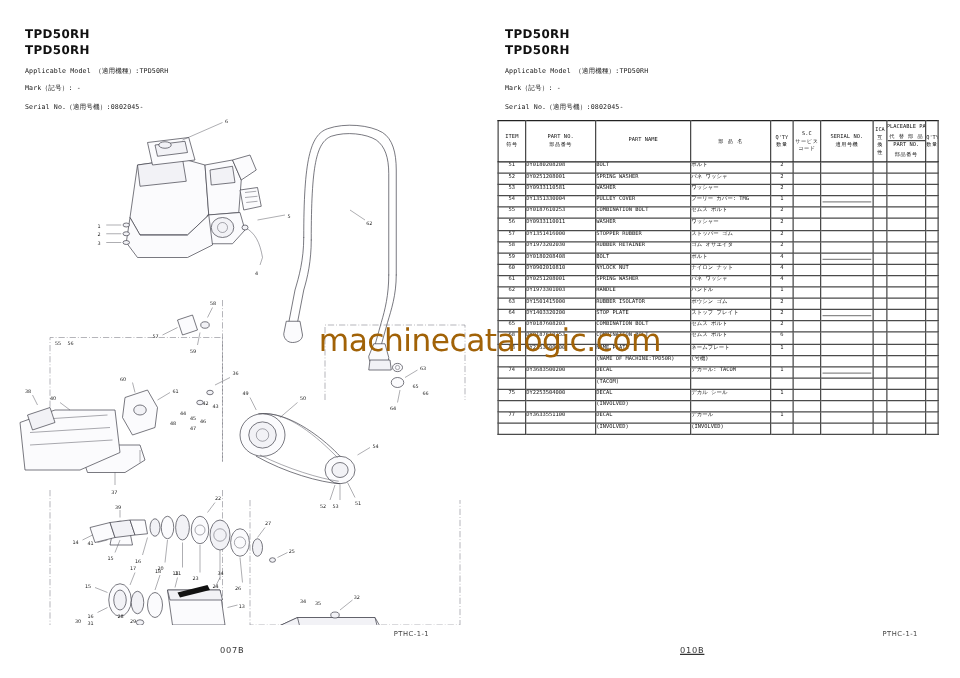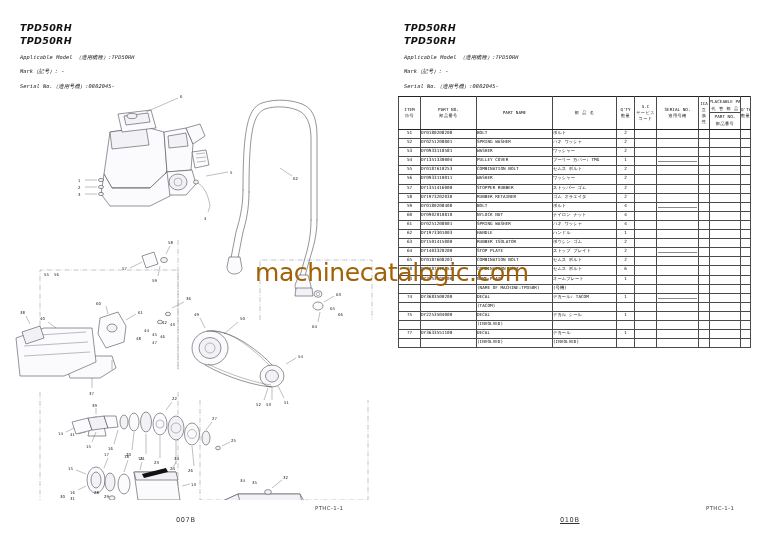--- a/index.html
+++ b/index.html
@@ -7,21 +7,21 @@
     width:768px;height:542px;background:#ffffff;
     font-family:"DejaVu Sans Mono","Liberation Mono",monospace;
     color:#1a1a1a;overflow:hidden;position:relative;
   }
   .spread{position:absolute;inset:0;display:flex;}
   .page{position:relative;height:542px;}
   .page-left{width:384px;}
   .page-right{width:384px;}
 
   
-  .hdr{position:absolute;left:20px;top:22px;font-style:italic;}
+  .hdr{position:absolute;left:20px;top:22px;}
   .hdr .model{
     font-family:"DejaVu Sans","Liberation Sans",sans-serif;
     font-size:9.5px;font-weight:700;letter-spacing:.3px;line-height:12.5px;
     color:#111;
   }
   .hdr .meta{
     margin-top:7px;font-size:5.3px;line-height:7.4px;color:#161616;
     letter-spacing:.1px;white-space:nowrap;
   }
 
@@ -703,18 +703,18 @@
               <td class="c"></td>
               <td class="serial"></td>
               <td class="c"></td>
               <td class="l"></td>
               <td class="c"></td>
             </tr>
           </tbody>
       </table>
     </div>
 
-    <div class="pgcode" style="left:176px;top:516px;text-decoration:underline;">010B</div>
+    <div class="pgcode" style="left:160px;top:516px;text-decoration:underline;">010B</div>
     <div class="pthc" style="left:322px;top:505px;">PTHC-1-1</div>
   </div>
 </div>
 
 <div class="wm">machinecatalogic.com</div>
 
 </body></html>

